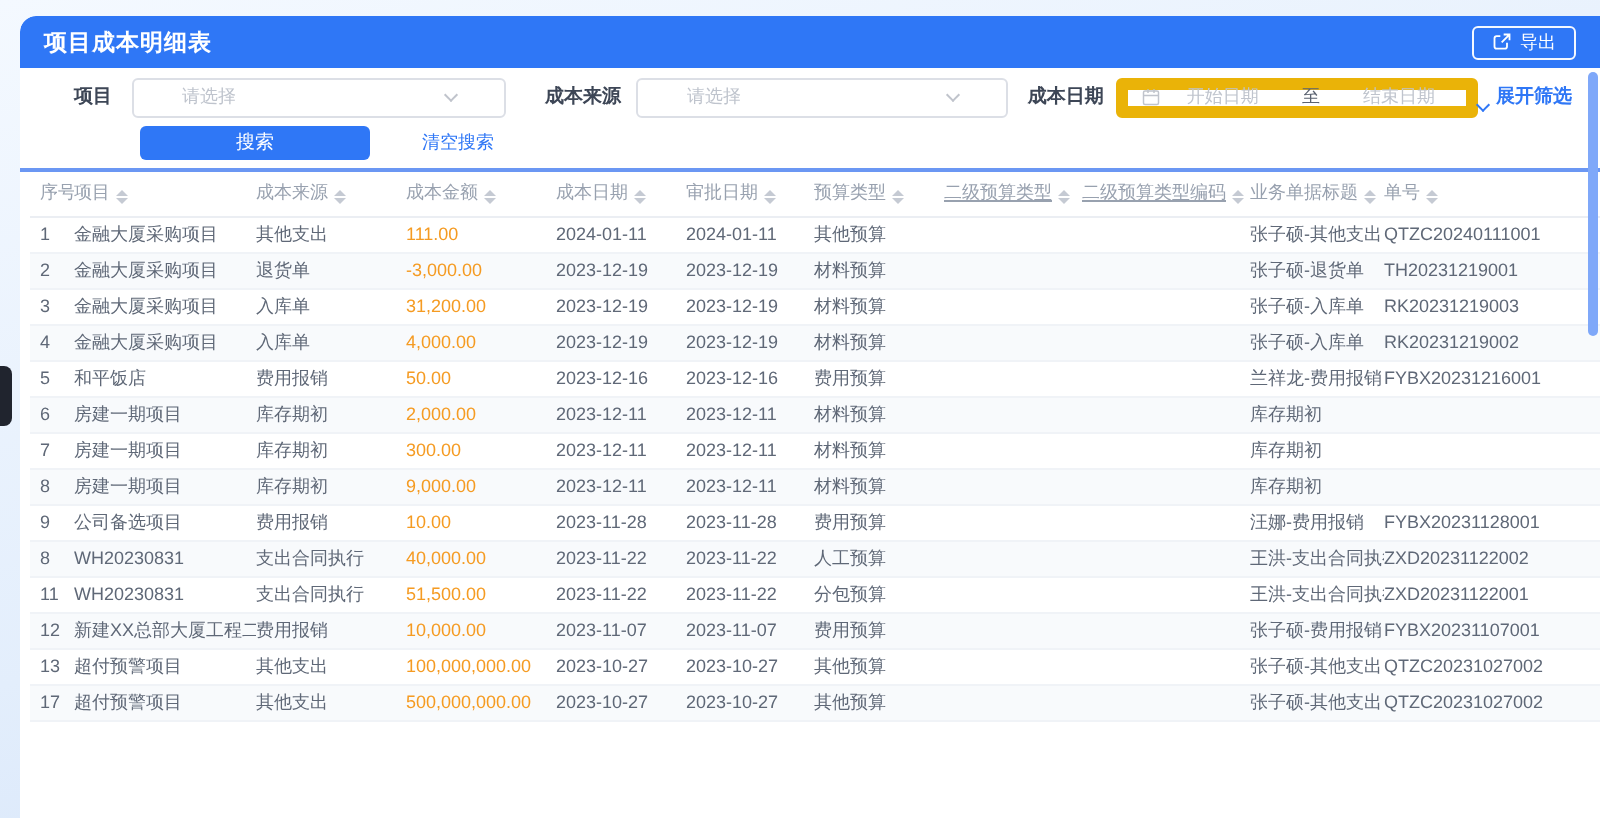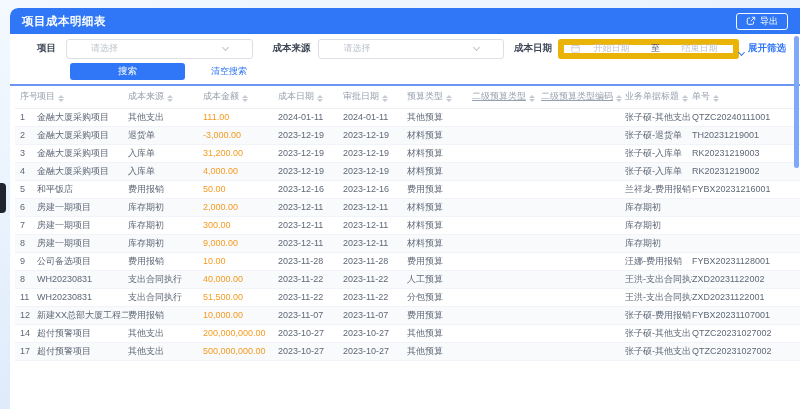--- a/index.html
+++ b/index.html
@@ -330,24 +330,24 @@
           <td class="amt">10,000.00</td>
           <td>2023-11-07</td>
           <td>2023-11-07</td>
           <td>费用预算</td>
           <td></td>
           <td></td>
           <td>张子硕-费用报销</td>
           <td>FYBX20231107001</td>
         </tr>
         <tr>
-          <td>14</td>
+          <td>13</td>
           <td>超付预警项目</td>
           <td>其他支出</td>
-          <td class="amt">200,000,000.00</td>
+          <td class="amt">100,000,000.00</td>
           <td>2023-10-27</td>
           <td>2023-10-27</td>
           <td>其他预算</td>
           <td></td>
           <td></td>
           <td>张子硕-其他支出</td>
           <td>QTZC20231027002</td>
         </tr>
         <tr>
           <td>17</td>

